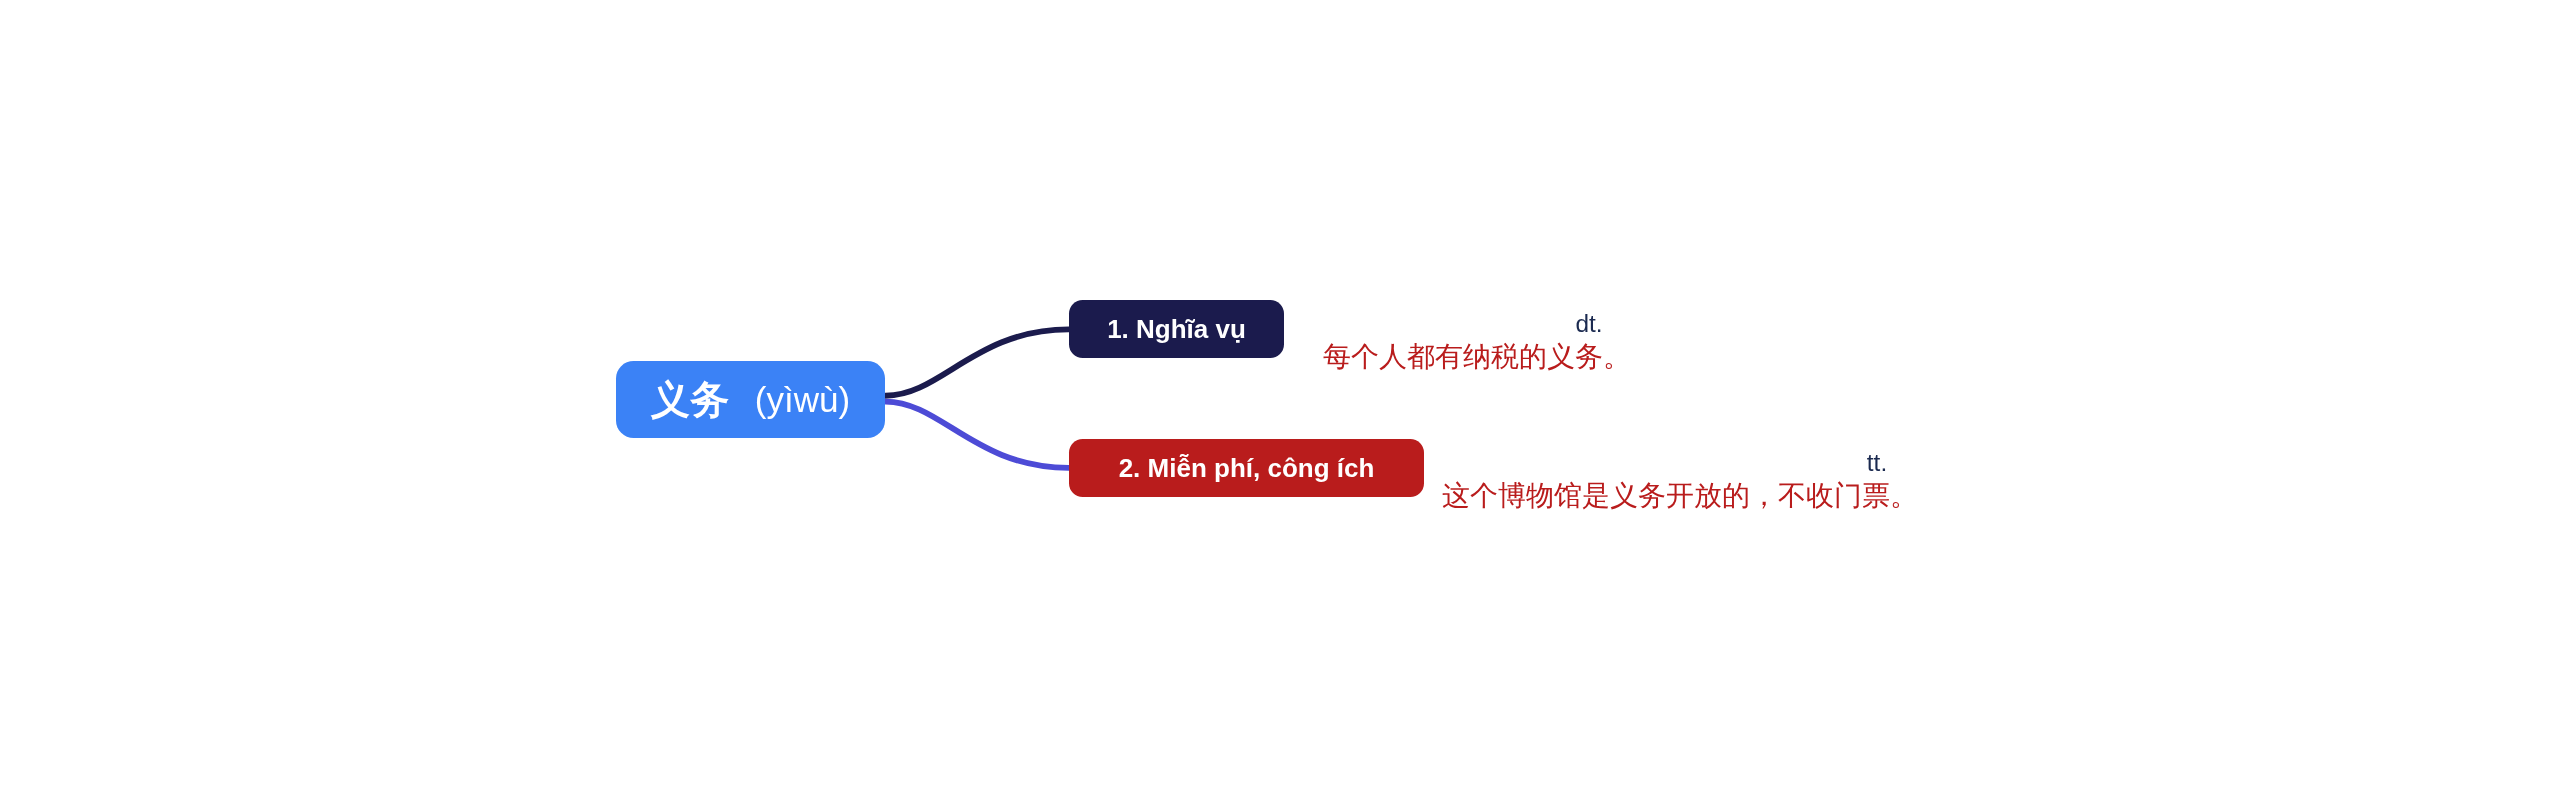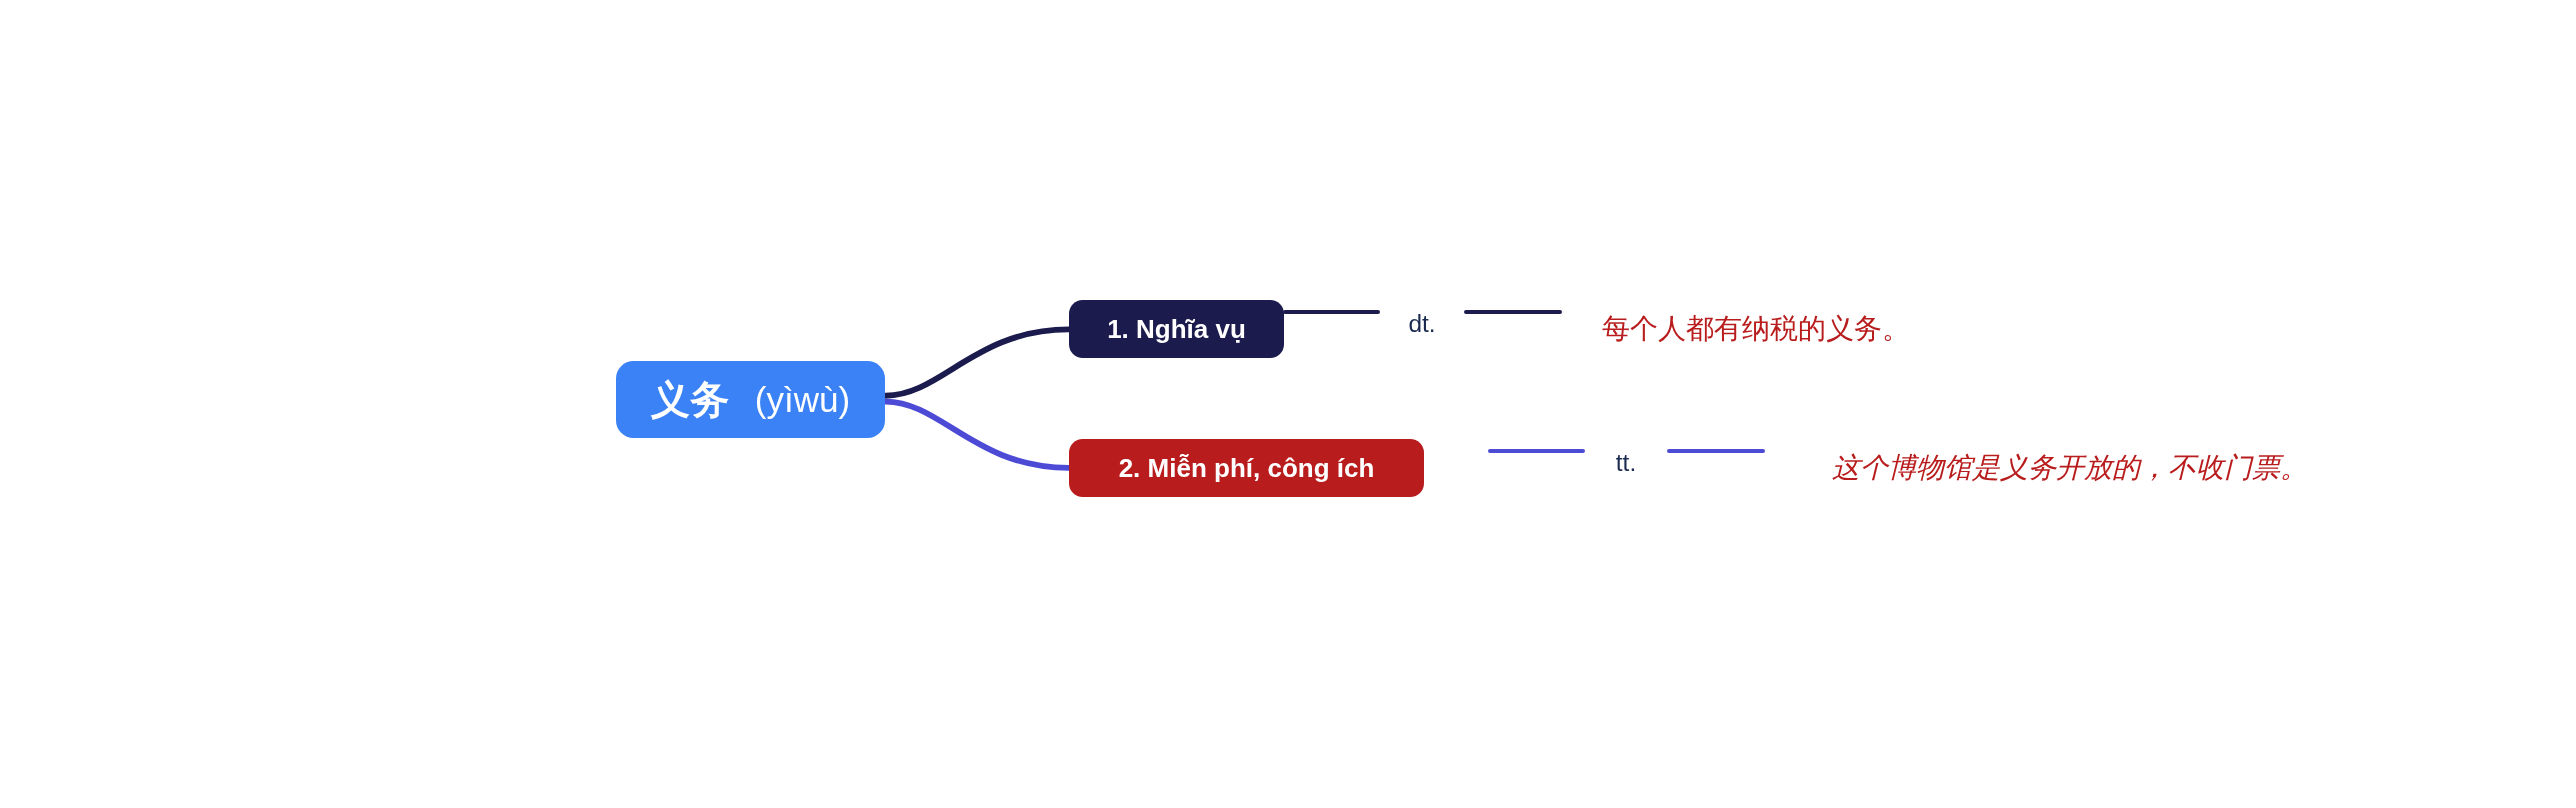--- a/index.html
+++ b/index.html
@@ -72,25 +72,26 @@
     left: 1069px;
     top: 439px;
     width: 355px;
     background: #b91c1c;
   }
 
   
   .leaf-row {
     position: absolute;
     display: flex;
-    align-items: flex-start;
+    align-items: flex-end;
     height: 39px;
+    flex-direction: column;
   }
   .leaf-row-1 { left: 1283px; top: 310px; }
-  .leaf-row-2 { left: 1488px; top: 449px; }
+  .leaf-row-2 { left: 1424px; top: 449px; }
 
   .connector {
     height: 3.9px;
     border-radius: 2px;
   }
   .connector-a { width: 97px; }
   .connector-b { width: 98px; }
   .c-dark { background: #1b1b4d; }
   .c-blue { background: #4d4bd6; }
 
@@ -101,21 +102,21 @@
   }
   .pos-label-1 { width: 84px; }
   .pos-label-2 { width: 82px; }
 
   .example {
     font-size: 28px;
     color: #b91c1c;
     white-space: nowrap;
   }
   .example-1 { margin-left: 40px; }
-  .example-2 { margin-left: 67px; font-style: italic; }
+  .example-2 { margin-left: 18px; }
 </style>
 </head>
 <body>
 
 <div id="canvas">
 
   <svg id="edges" viewBox="0 0 2642 829" width="2576" height="808" xmlns="http://www.w3.org/2000/svg">
     <path d="M 908 406 C 965 406, 1000 338, 1096 338" fill="none" stroke="#1b1b4d" stroke-width="6" stroke-linecap="round"></path>
     <path d="M 908 412 C 965 412, 1000 480, 1096 480" fill="none" stroke="#4d4bd6" stroke-width="6" stroke-linecap="round"></path>
   </svg>

